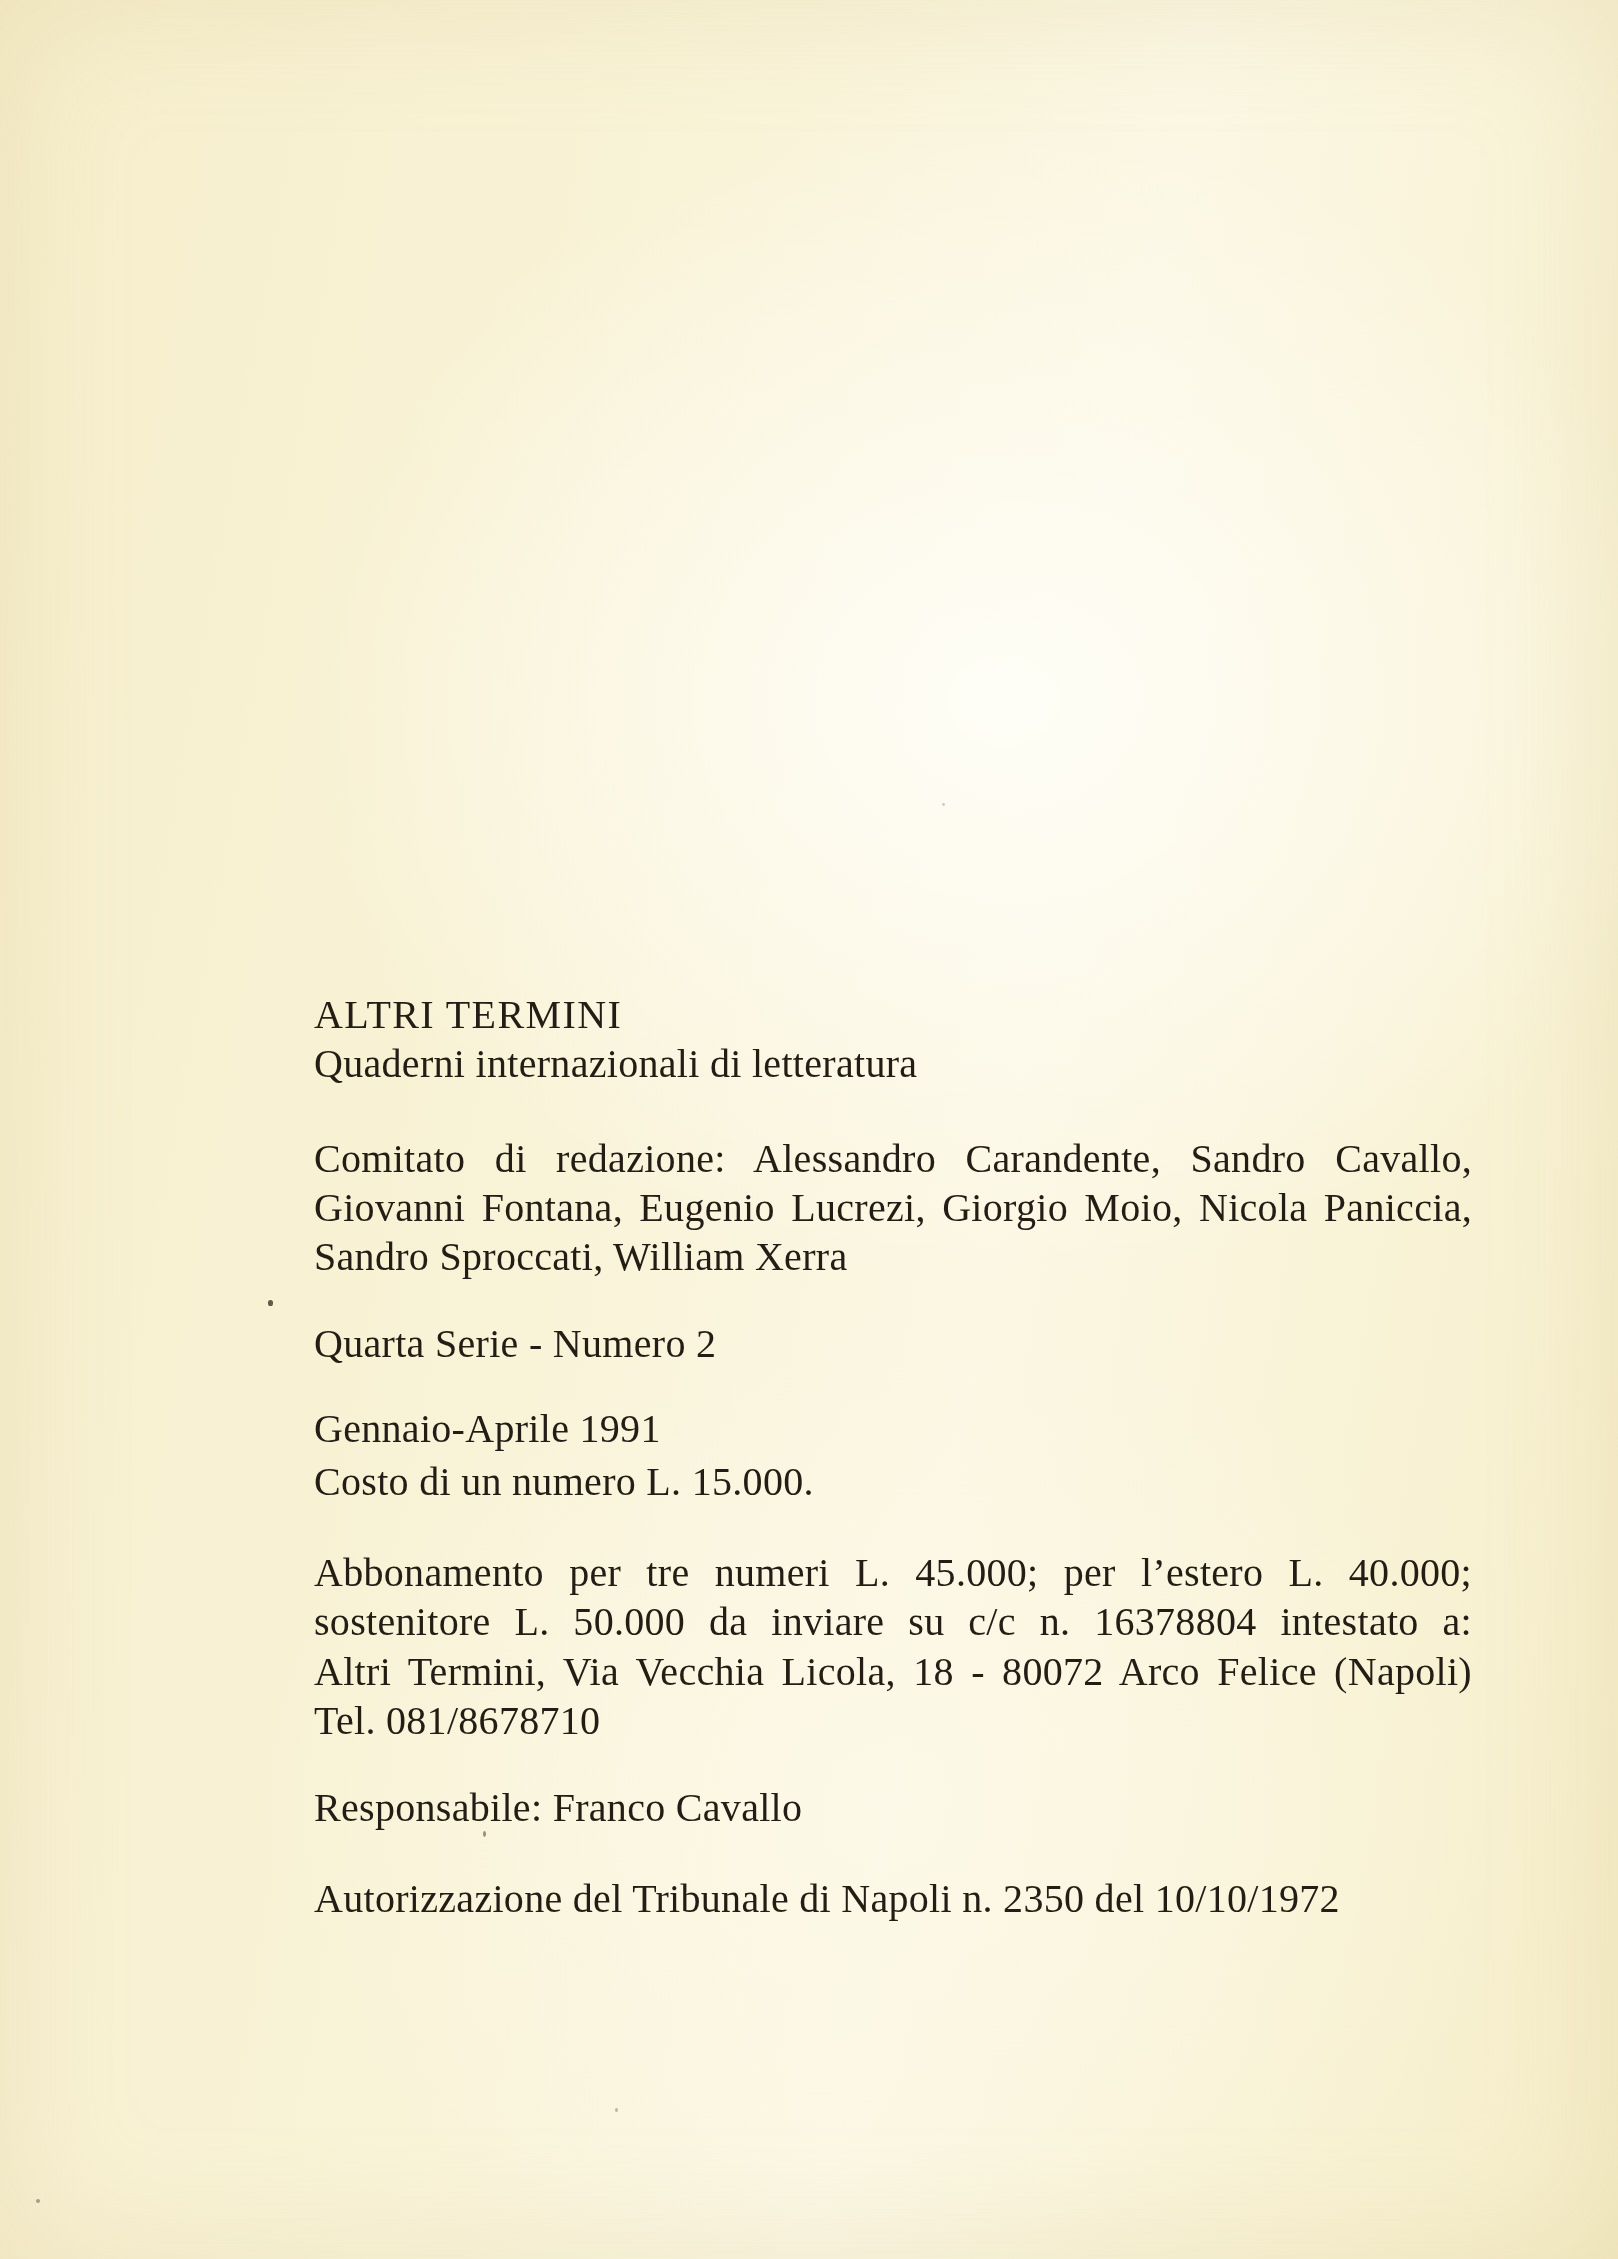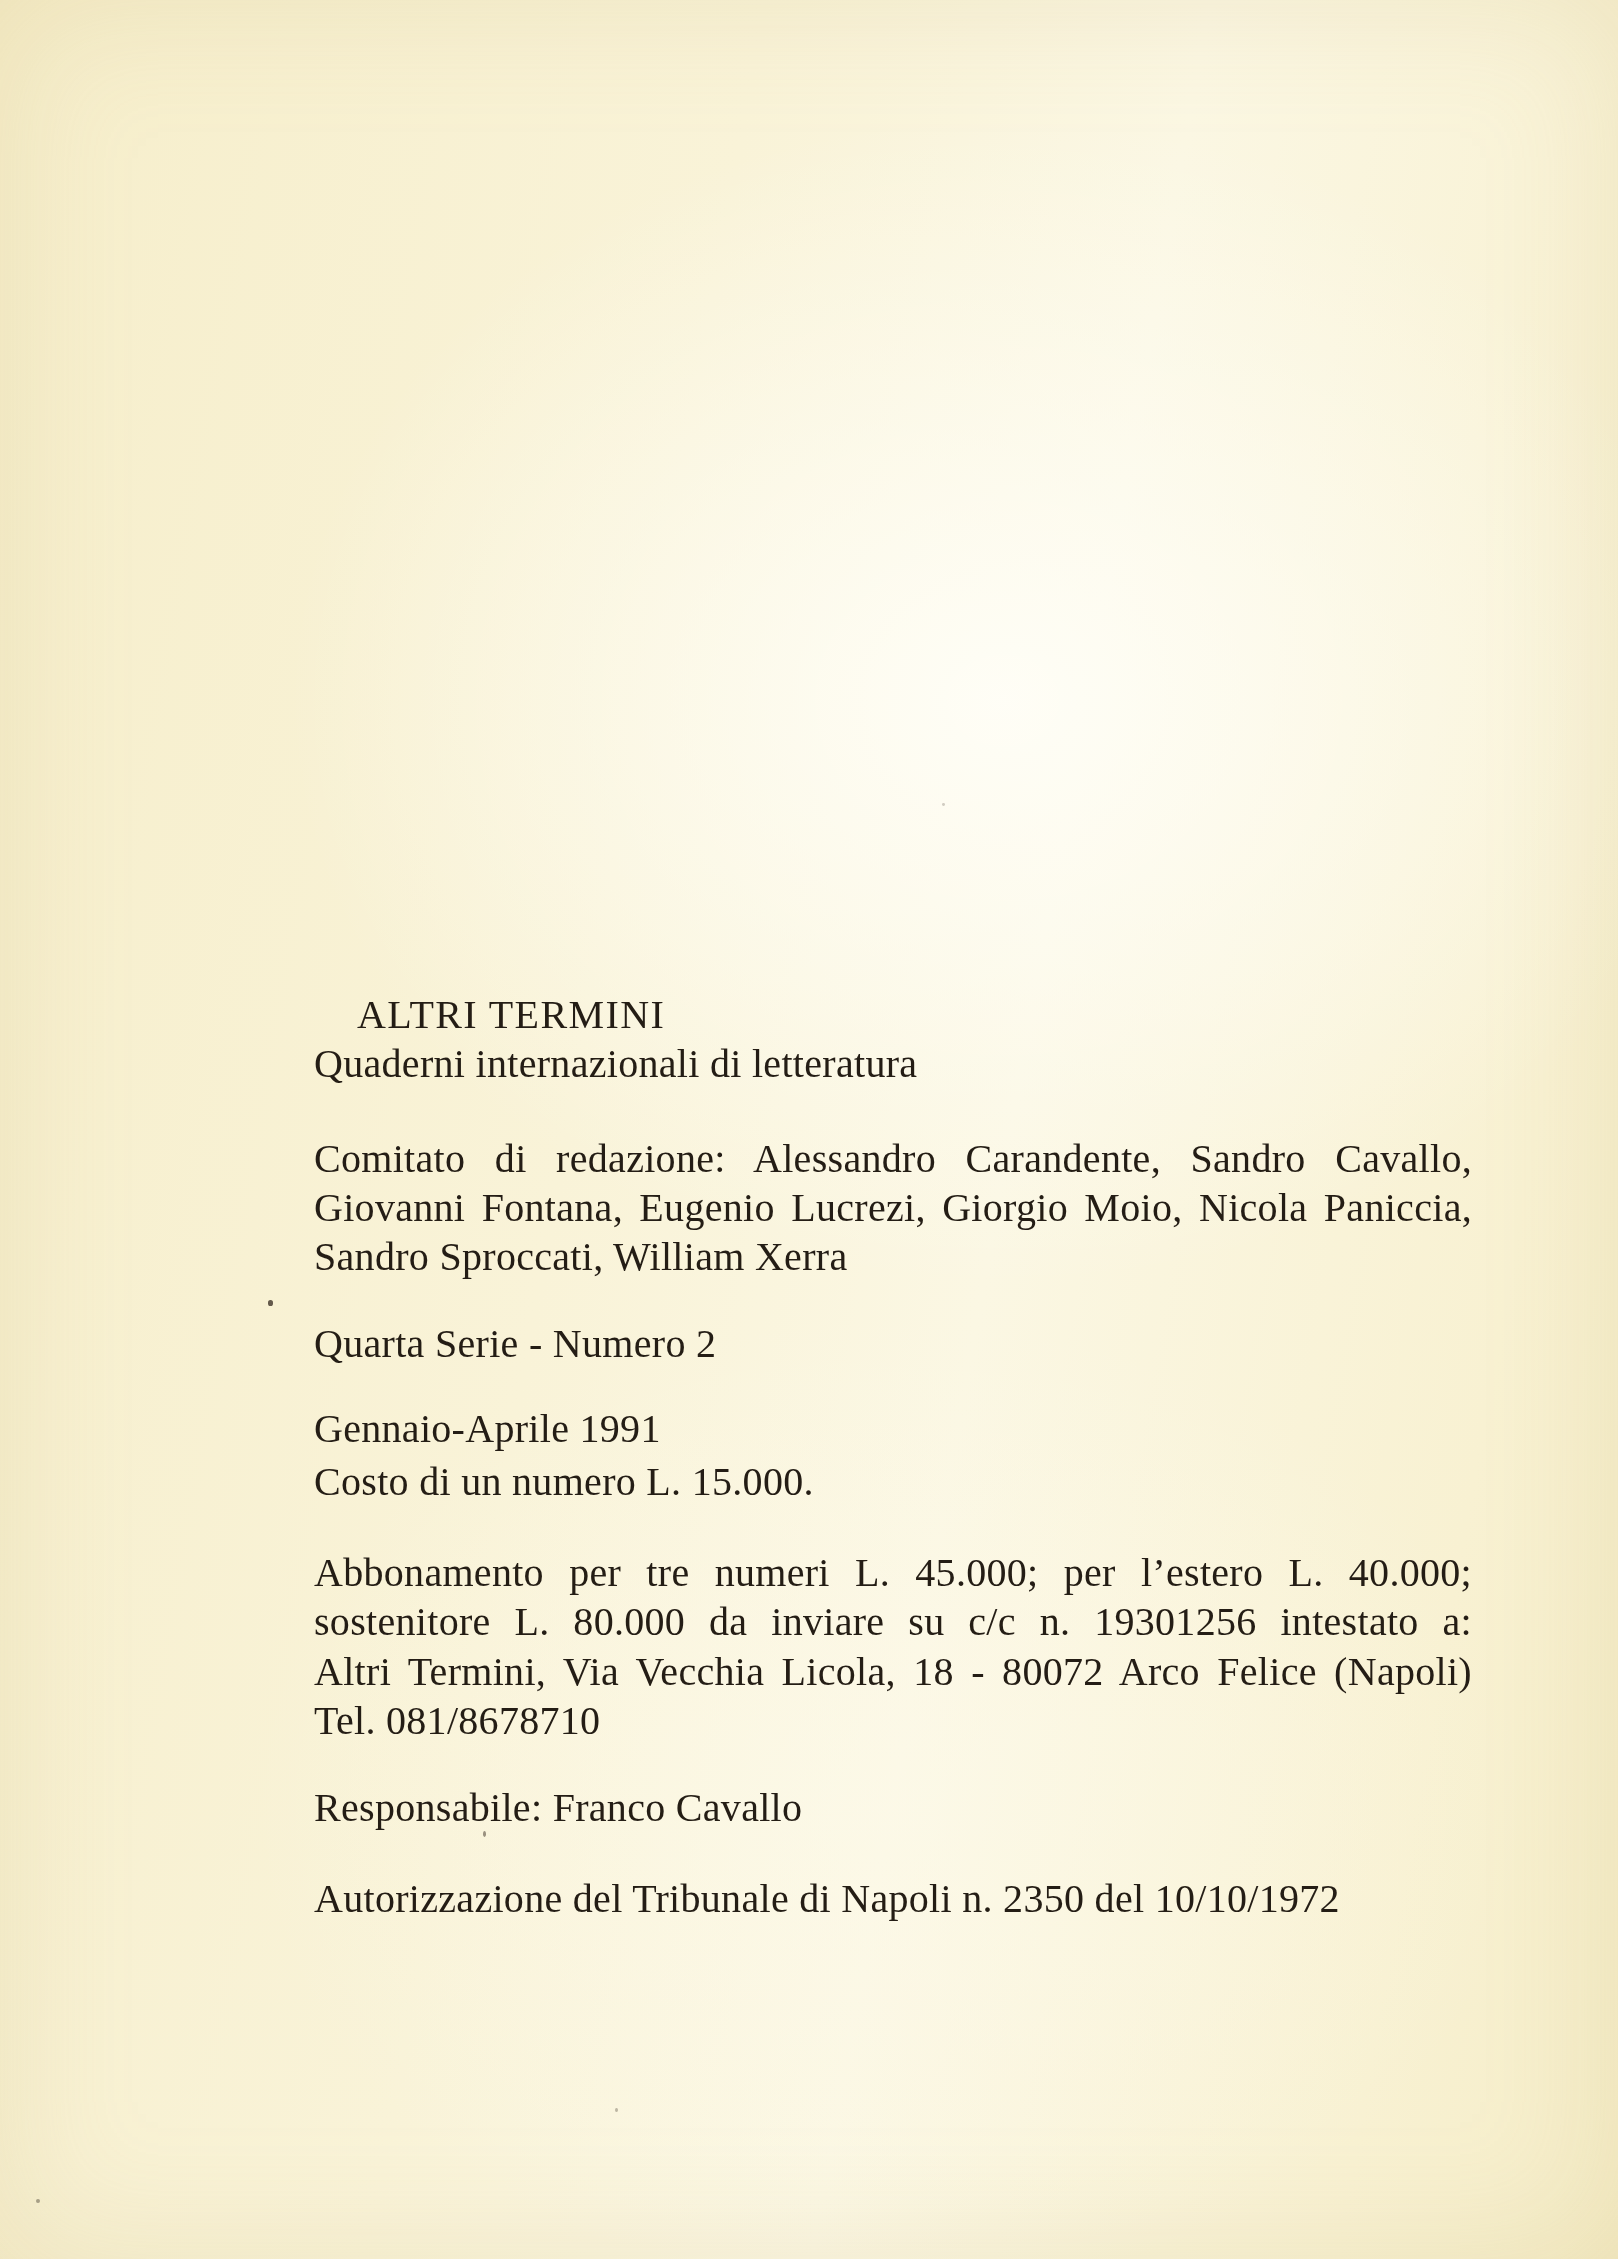--- a/index.html
+++ b/index.html
@@ -31,21 +31,21 @@
     line-height: 49px;
     color: #241d15;
     letter-spacing: 0.3px;
     white-space: normal;
   }
   .bold { font-weight: 400; }
   .just {
     text-align: justify;
     text-align-last: justify;
   }
-  .title-caps { letter-spacing: 1.4px; margin-left: 43px; }
+  .title-caps { letter-spacing: 1.4px; }
   .speck {
     position: absolute;
     border-radius: 50%;
     background: #4a4034;
   }
   .speck.s1 { left: 268px; top: 1300px; width: 4.7px; height: 5.7px; opacity: .85; }
   .speck.s2 { left: 483px; top: 1831px; width: 2.8px; height: 5.7px; opacity: .55; }
   .speck.s3 { left: 615px; top: 2108px; width: 2.8px; height: 3.8px; opacity: .35; }
   .speck.s4 { left: 942px; top: 803px;  width: 2.8px; height: 2.8px; opacity: .25; }
   .speck.s5 { left: 36px;  top: 2199px; width: 3.8px; height: 3.8px; opacity: .45; }
@@ -66,21 +66,21 @@
   <div class="tl" style="top:1232px">Sandro Sproccati, William Xerra</div>
 
   <div class="tl bold" style="top:1319px">Quarta Serie - Numero 2</div>
 
   <div class="tl bold" style="top:1404px">Gennaio-Aprile 1991</div>
 
   <div class="tl" style="top:1457px">Costo di un numero L. 15.000.</div>
 
   <div class="tl just" style="top:1548px">Abbonamento per tre numeri L. 45.000; per l’estero L. 40.000;</div>
 
-  <div class="tl just" style="top:1597px">sostenitore L. 80.000 da inviare su c/c n. 19301256 intestato a:</div>
+  <div class="tl just" style="top:1597px">sostenitore L. 50.000 da inviare su c/c n. 16378804 intestato a:</div>
 
   <div class="tl just" style="top:1647px">Altri Termini, Via Vecchia Licola, 18 - 80072 Arco Felice (Napoli)</div>
 
   <div class="tl" style="top:1696px">Tel. 081/8678710</div>
 
   <div class="tl" style="top:1783px"><span class="bold">Responsabile:</span><span> Franco Cavallo</span></div>
 
   <div class="tl" style="top:1874px">Autorizzazione del Tribunale di Napoli n. 2350 del 10/10/1972</div>
 
   <div class="speck s1"></div>

